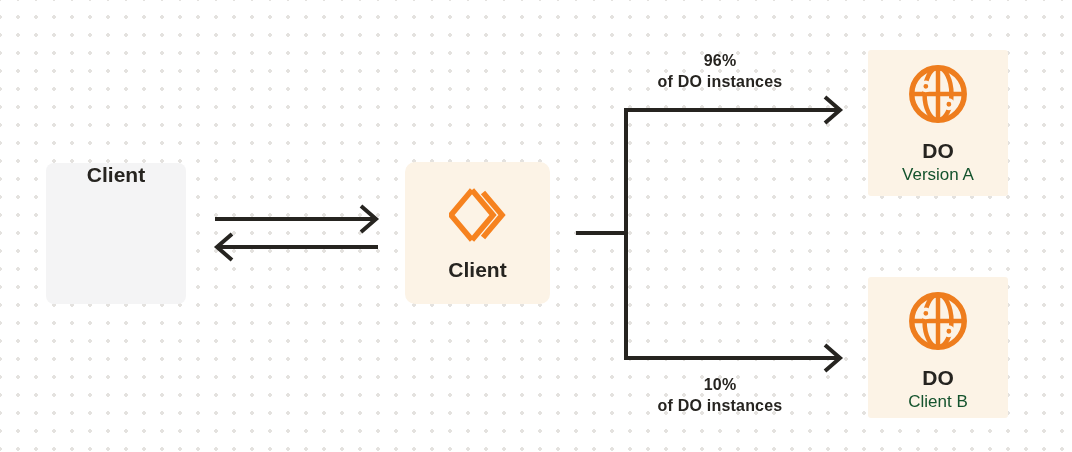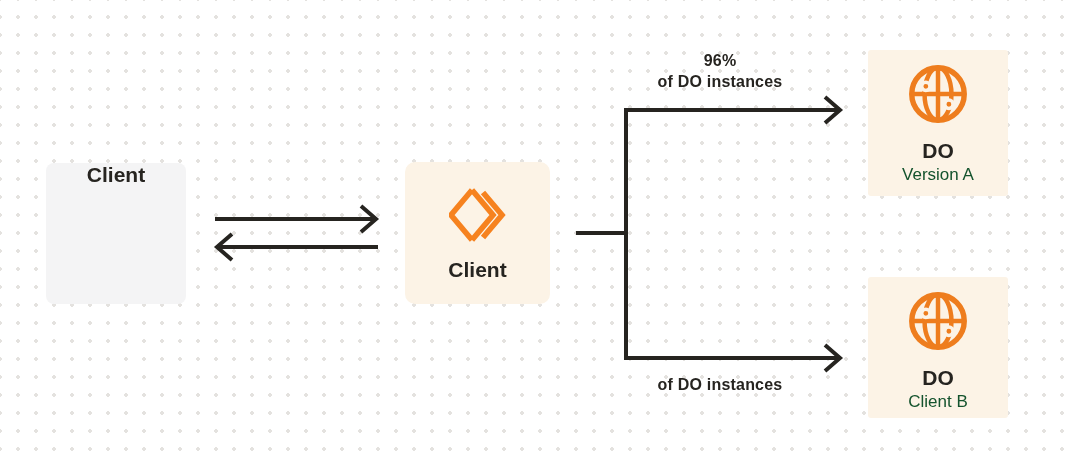--- a/index.html
+++ b/index.html
@@ -93,20 +93,21 @@
     </svg>
     <span class="node-label">Client</span>
   </div>
 
   <div class="edge-label edge-label-top">
     <div>96%</div>
     <div>of DO instances</div>
   </div>
 
   <div class="edge-label edge-label-bottom">
+    <div>10%</div>
     <div>of DO instances</div>
   </div>
 
   <div class="node do-node do-node-a">
     <svg width="64" height="64" viewBox="0 0 100 100">
       <g fill="none" stroke="#ee7d1e">
         <circle cx="50" cy="50" r="41" stroke-width="8.5"></circle>
         <ellipse cx="50" cy="50" rx="21" ry="41" stroke-width="7"></ellipse>
         <line x1="50" y1="9" x2="50" y2="91" stroke-width="7"></line>
         <line x1="9" y1="50" x2="91" y2="50" stroke-width="7"></line>

